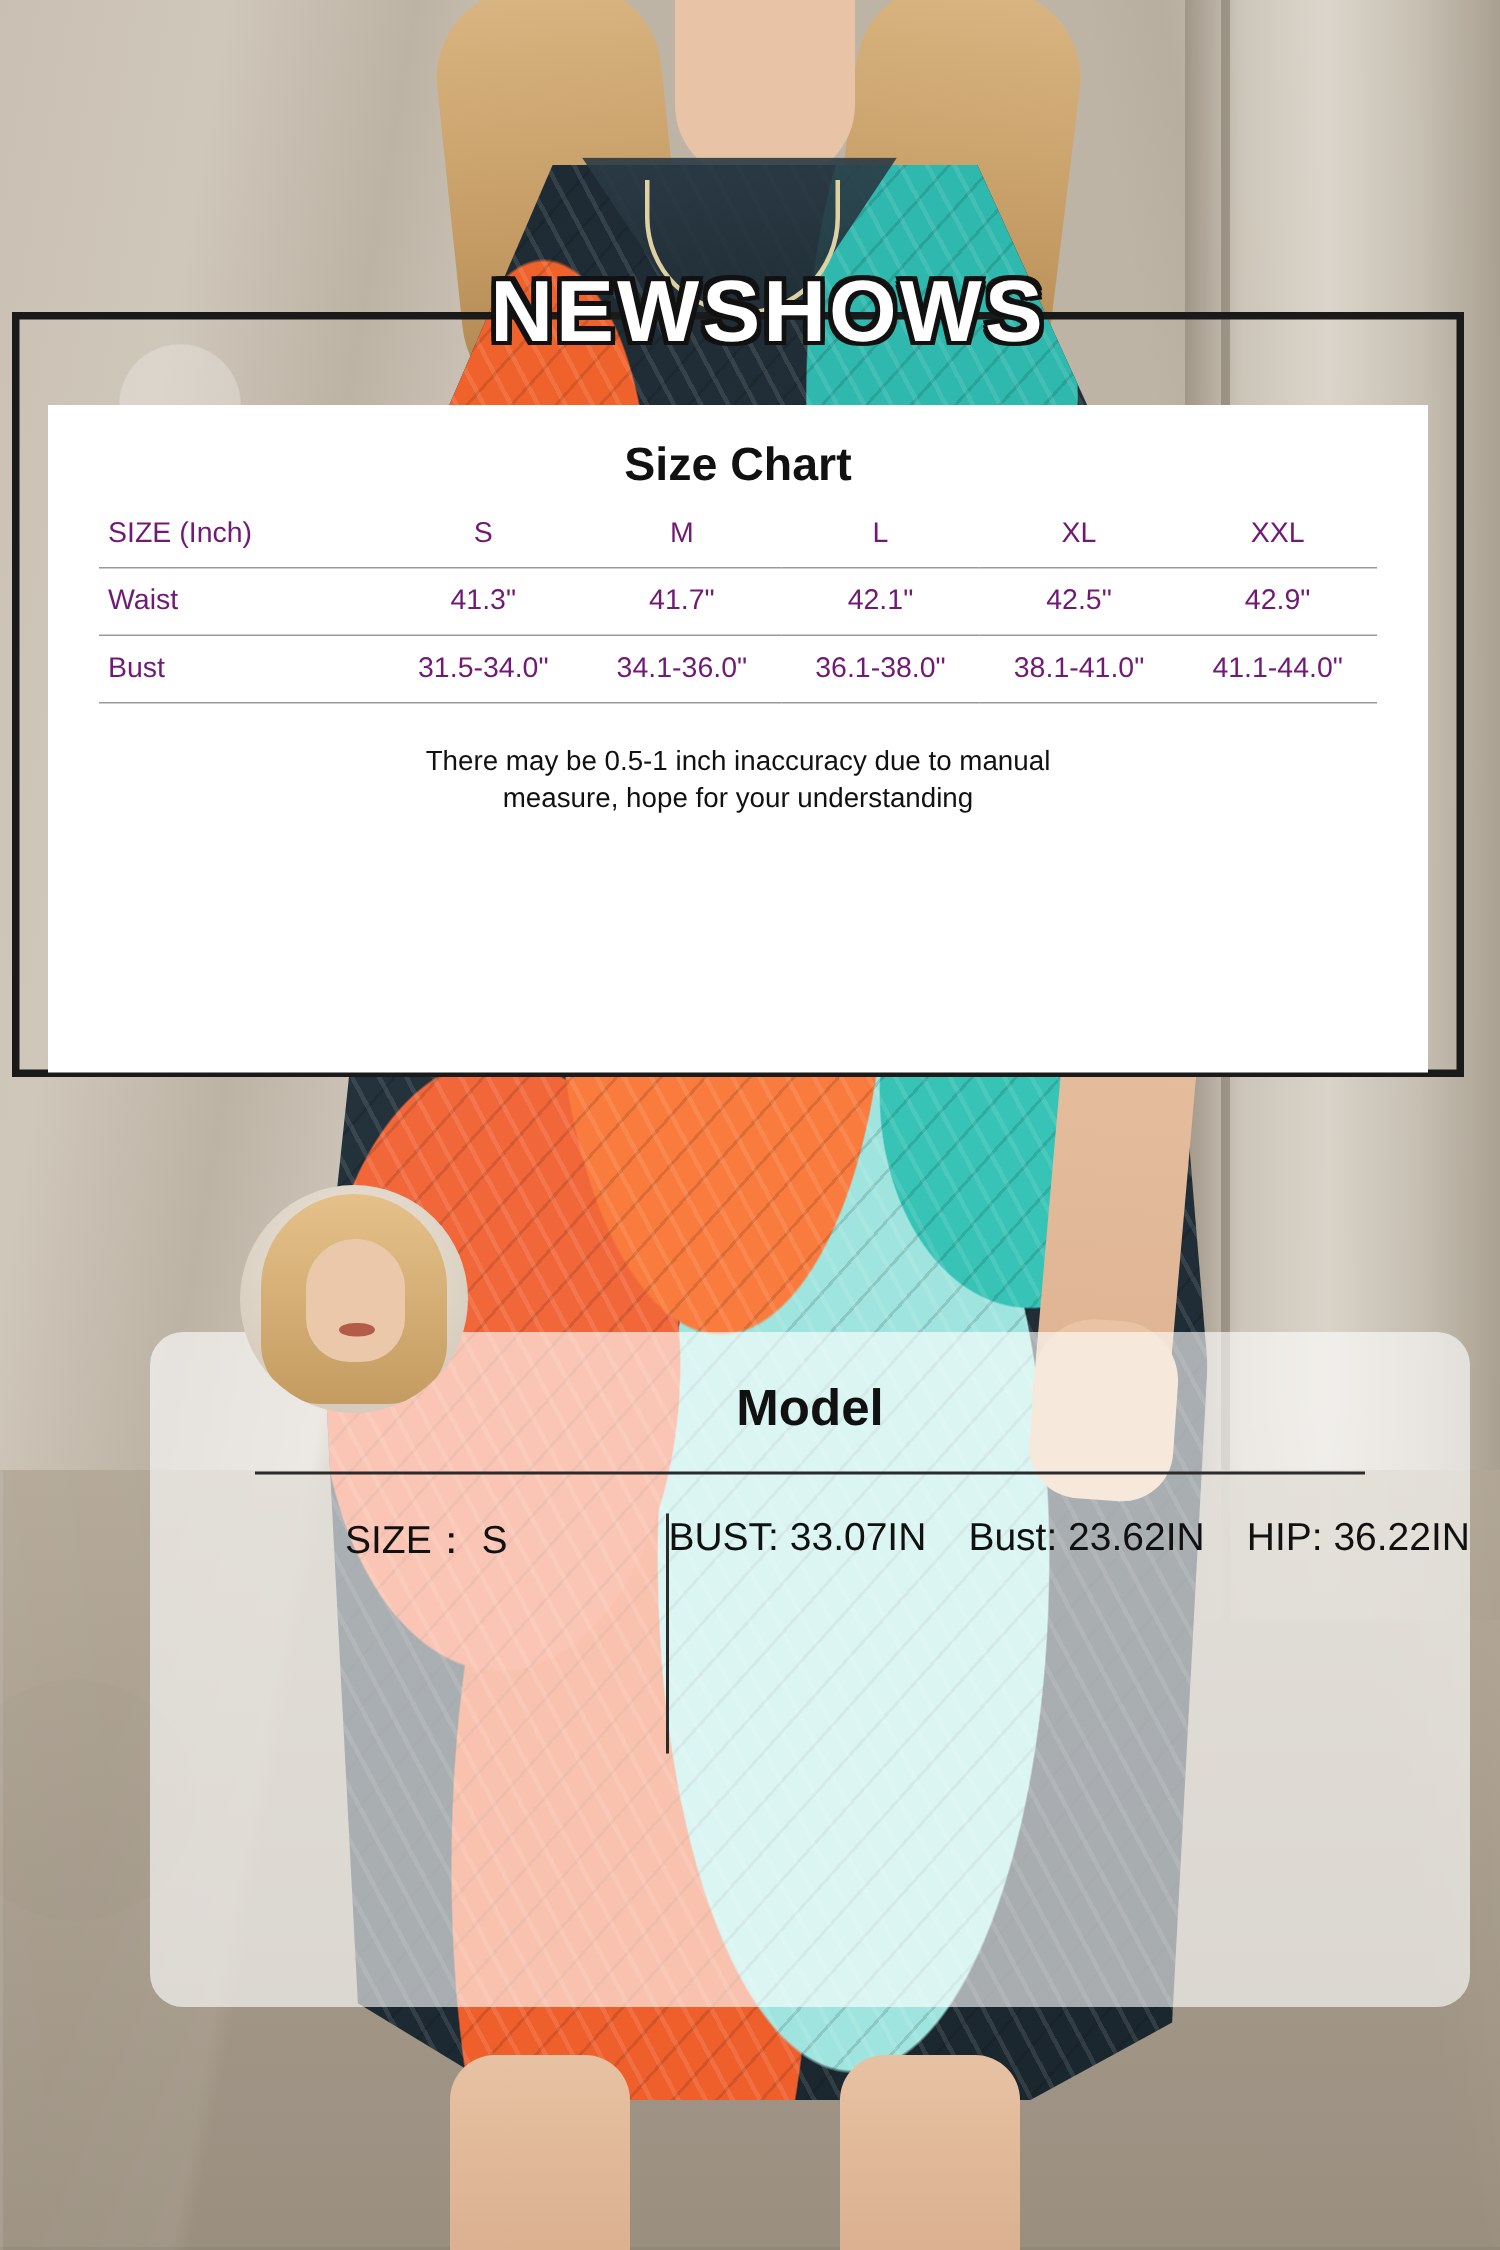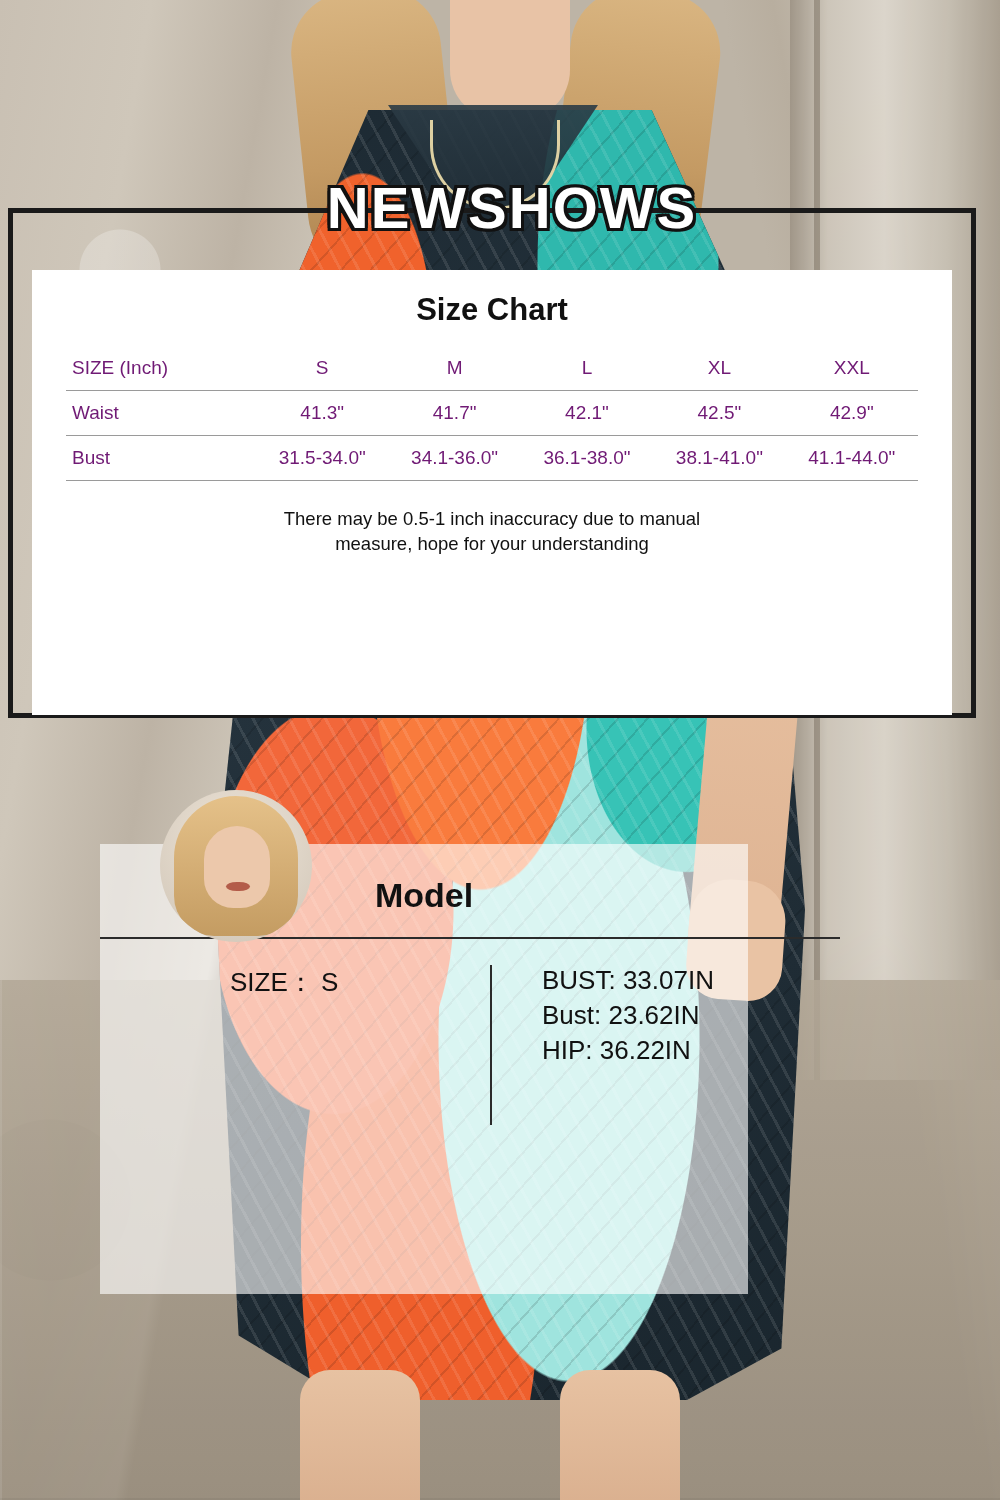--- a/index.html
+++ b/index.html
@@ -142,58 +142,59 @@
 
   
   .size-panel {
     position: absolute; left: 32px; top: 270px; width: 920px; height: 445px;
     background: #ffffff;
     z-index: 5;
     padding: 14px 34px 10px 34px;
   }
   .size-title {
     text-align: center; font-size: 31px; font-weight: bold; color: #111;
-    margin: 8px 0 18px 0;
+    margin: 8px 0 6px 0;
   }
   table.size-table {
     width: 100%; border-collapse: collapse;
   }
   table.size-table th, table.size-table td {
     font-size: 19px; color: #701a75; padding: 11px 0; text-align: center;
     border-bottom: 1.5px solid #9a9a9a;
   }
   table.size-table th:first-child, table.size-table td:first-child {
     text-align: left; padding-left: 6px; width: 190px;
   }
   table.size-table thead th { font-weight: normal; }
   table.size-table tbody td:first-child { font-weight: normal; }
   .size-note {
     text-align: center; font-size: 18.5px; color: #111; line-height: 1.35;
     margin-top: 26px;
   }
 
   
   .model-panel {
-    position: absolute; left: 100px; top: 844px; width: 648px; height: 450px;
+    position: absolute; left: 100px; top: 888px; width: 880px; height: 450px;
     background: rgba(255,255,255,.62);
     z-index: 5;
+    border-radius: 22px;
   }
   .model-title {
     text-align: center; font-size: 34px; font-weight: bold; color: #111;
     margin-top: 32px;
   }
   .model-rule {
     width: 740px; height: 2px; background: #2b2b2b; margin: 22px auto 0 auto;
   }
   .model-cols {
     display: flex; margin-top: 26px; padding-left: 130px;
   }
-  .model-col { display: flex; flex-direction: column; gap: 4px; }
+  .model-col { display: flex; gap: 28px; }
   .model-col.left { width: 260px; }
-  .model-col.right { padding-left: 50px; border-left: 2px solid #2b2b2b; min-height: 160px; }
+  .model-col.right { border-left: 2px solid #2b2b2b; min-height: 160px; }
   .model-line { font-size: 26px; color: #111; white-space: nowrap; }
 
   .model-avatar {
     position: absolute; left: 160px; top: 790px; width: 152px; height: 152px;
     border-radius: 50%; overflow: hidden; z-index: 6;
     background: radial-gradient(circle at 50% 35%, #efe6da, #cfc4b5);
   }
   .model-avatar .av-hair {
     position: absolute; left: 14px; top: 6px; width: 124px; height: 140px;
     background: linear-gradient(180deg, #e5c189, #c49c62);

